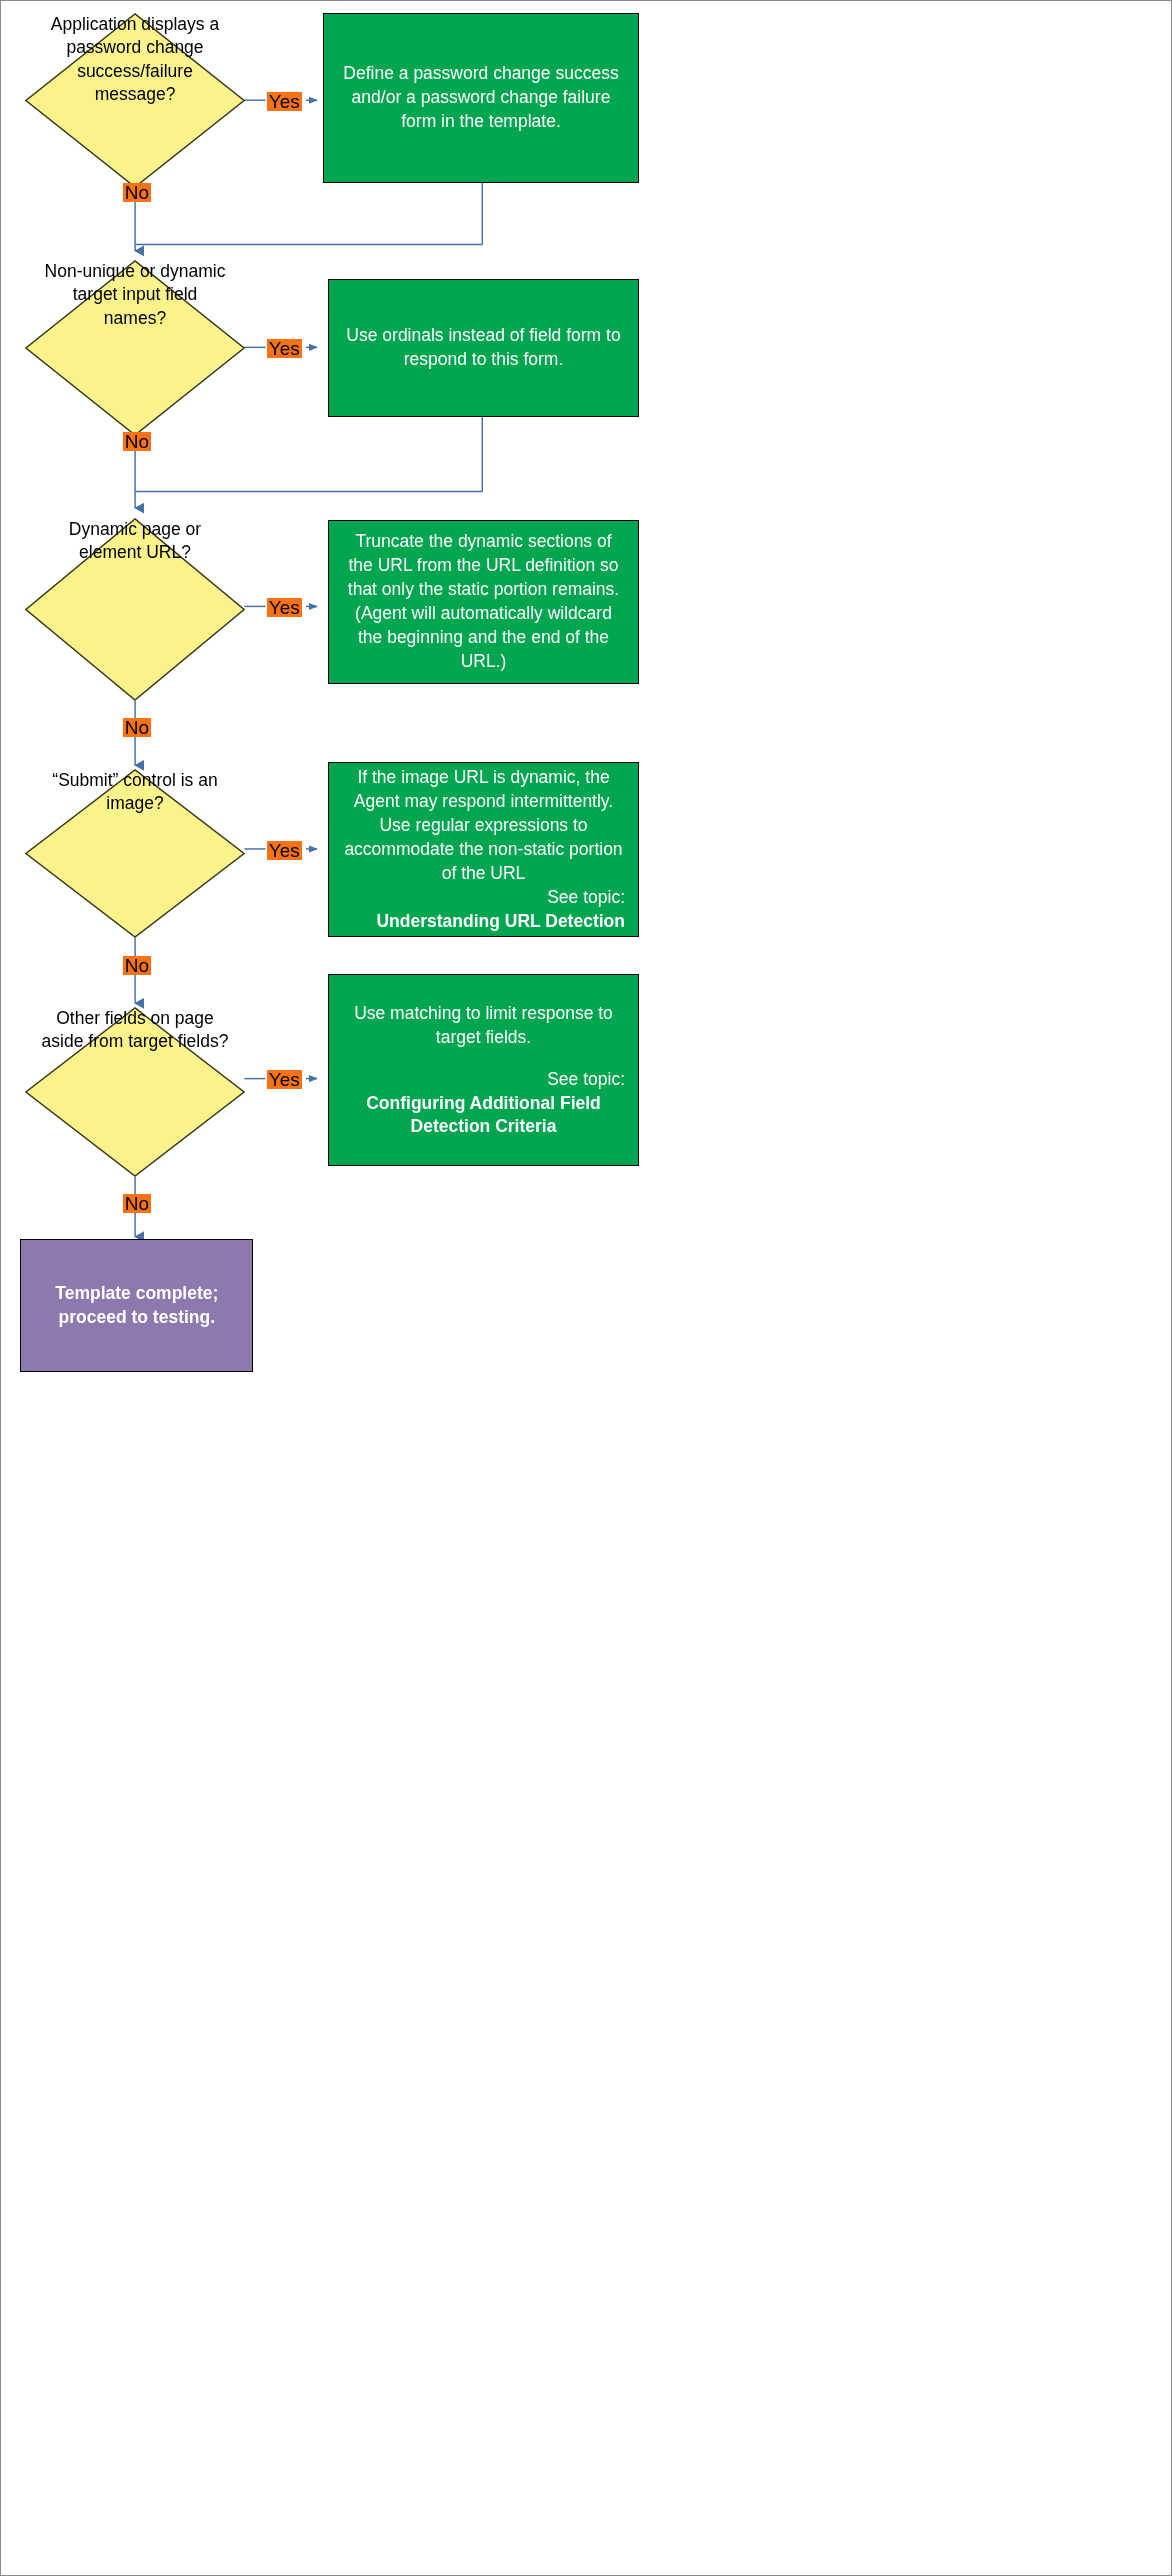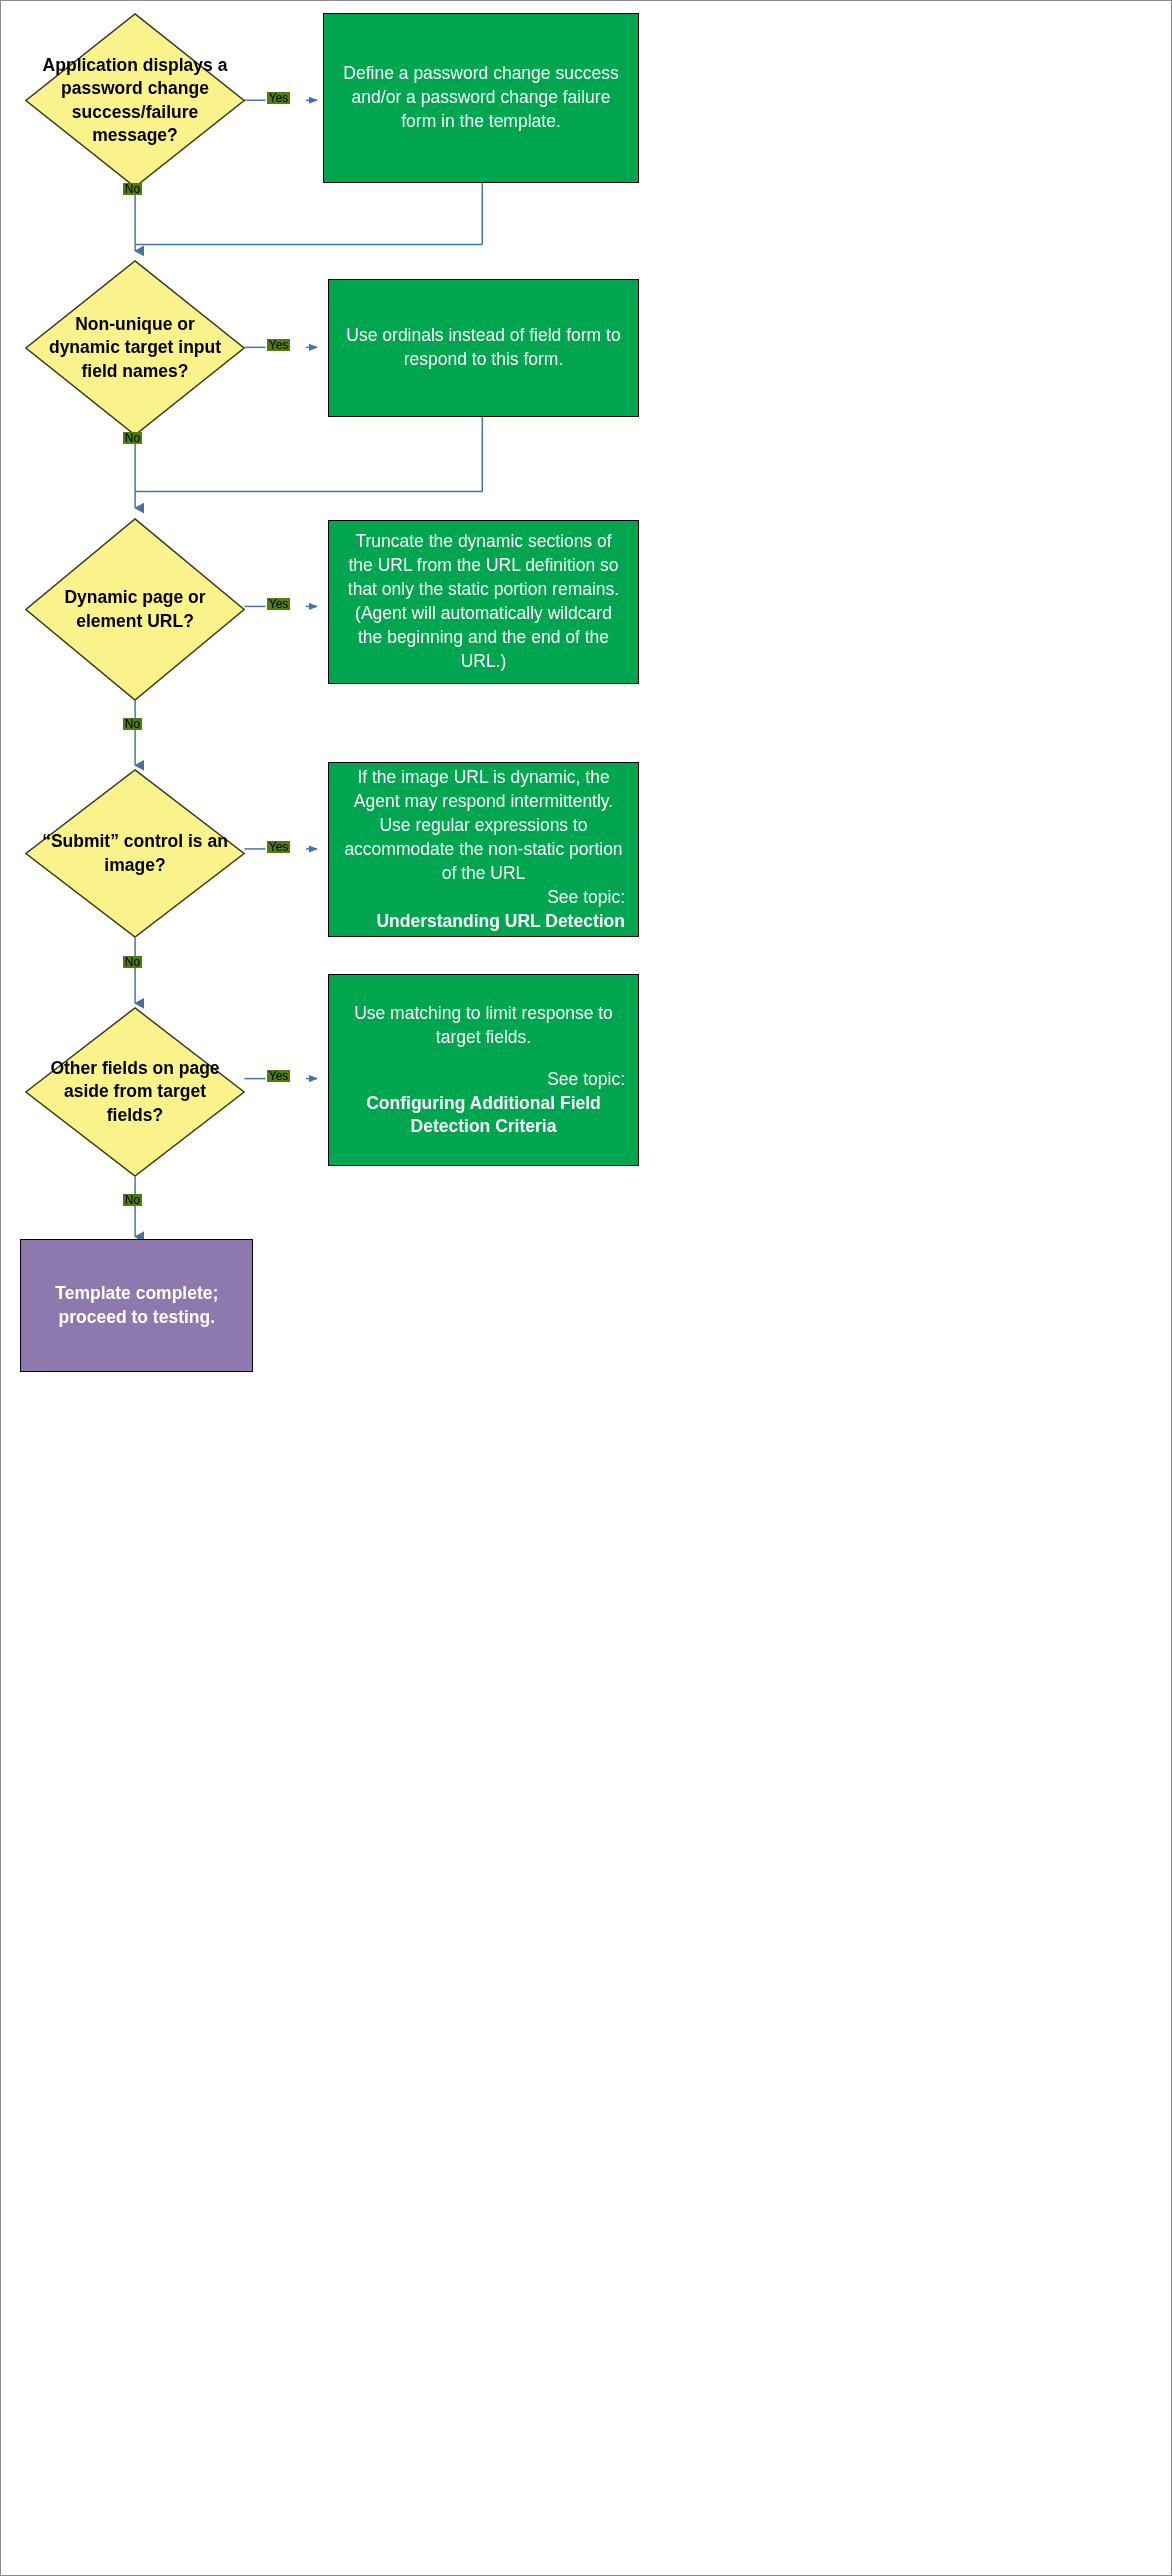--- a/index.html
+++ b/index.html
@@ -22,24 +22,23 @@
     position:absolute;
     left:0; top:0;
     width:1172px; height:2576px;
     pointer-events:none;
   }
   
   .diamond{
     position:absolute;
     box-sizing:border-box;
     display:flex;
-    align-items:center;
+    align-items:flex-start;
     justify-content:center;
     text-align:center;
-    font-weight:bold;
   }
   .diamond .dshape{
     position:absolute;
     left:0; top:0;
     width:100%; height:100%;
   }
   .diamond .dtext{
     position:relative;
     z-index:2;
     color:#000000;
@@ -88,24 +87,24 @@
     text-align:center;
     color:#ffffff;
     font-size:17.5px;
     font-weight:bold;
     line-height:1.34;
   }
   
   .edgelabel{
     position:absolute;
     color:#000000;
-    font-size:12px;
+    font-size:19px;
     line-height:1;
     white-space:nowrap;
-    background:#4d7c0f;
+    background:#f97316;
     padding:0 1.8px;
   }
 </style>
 </head>
 <body>
 
 <div id="canvas">
 
   <svg id="wires" viewBox="0 0 1276 2804" preserveAspectRatio="none" xmlns="http://www.w3.org/2000/svg">
     <defs>

